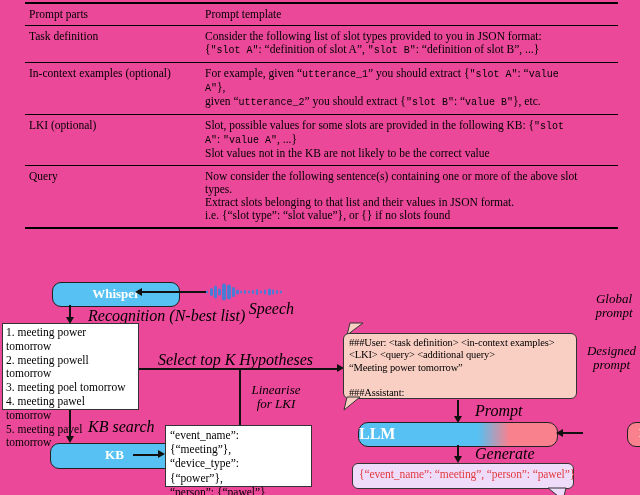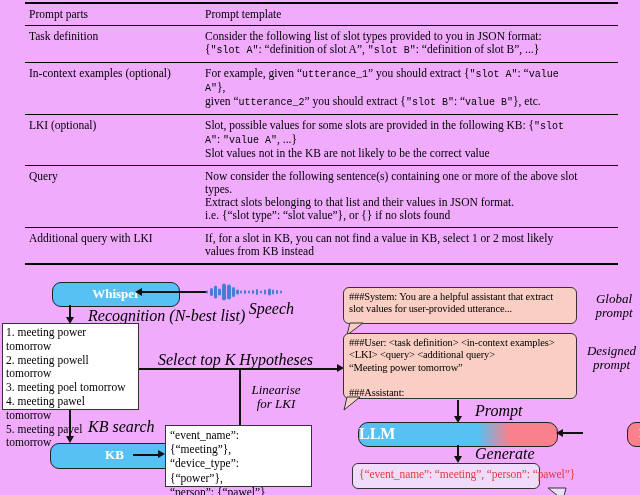--- a/index.html
+++ b/index.html
@@ -1,16 +1,16 @@
 <!DOCTYPE html>
 <html style="--blue: #56c1f2; --pink: #f9808d; --salmon: #f9cfc4; --lavender: #efdcfa; --waveblue: #4a7cd6; --redtext: #e23a3f; --line: #111111;"><head>
 <meta charset="utf-8">
 <style>
   html,body{margin:0;padding:0;background:#fff;}
-  #stage{position:relative;width:640px;height:495px;background:#f0abfc;overflow:hidden;
+  #stage{position:relative;width:640px;height:495px;background:#ec4899;overflow:hidden;
          font-family:"Liberation Serif",serif;color:#000;}
 
   
   #ptable-wrap{position:absolute;left:25px;top:2px;width:593px;}
   table.ptable{width:100%;border-collapse:collapse;
     border-top:2px solid #000;border-bottom:2px solid #000;
     font-family:"Liberation Serif",serif;font-size:11.5px;line-height:13px;}
   table.ptable th{font-weight:normal;text-align:left;vertical-align:top;
     padding:4px 0 4px 4px;border-bottom:1.4px solid #000;}
   table.ptable td{vertical-align:top;text-align:left;padding:4px 0 5px 4px;}
@@ -44,21 +44,21 @@
   #whisper-box{left:8px;top:282px;width:126px;height:23px;line-height:21px;}
   #kb-box{left:6px;top:443px;width:127px;height:24px;line-height:22px;}
 
   #llm-box{position:absolute;left:358px;top:422px;width:198px;height:23px;border:1.4px solid #222;border-radius:10px;
     background:linear-gradient(90deg,var(--blue) 0%,var(--blue) 60%,var(--pink) 76%,var(--pink) 100%);
     color:#fff;font-weight:bold;text-align:left;font-size:16px;line-height:21px;}
   #lora-box{left:583px;top:422px;width:54px;height:23px;line-height:21px;background:var(--pink);font-size:12.5px;}
 
   #global-bubble{left:343px;top:287px;width:234px;height:37px;box-sizing:border-box;}
   #designed-bubble{left:343px;top:333px;width:234px;height:66px;box-sizing:border-box;}
-  #output-bubble{left:352px;top:463px;width:188px;height:26px;box-sizing:border-box;
+  #output-bubble{left:352px;top:463px;width:222px;height:26px;box-sizing:border-box;
     background:var(--lavender);color:var(--redtext);font-size:11.5px;line-height:19px;letter-spacing:-0.1px;text-align:left;padding:1px 6px;}
 
   .side-label{position:absolute;font-style:italic;font-size:13px;line-height:14px;text-align:center;}
 </style>
 </head>
 <body>
 
 <div id="stage">
 
   <div id="ptable-wrap">
@@ -93,27 +93,20 @@
               <div class="ln"><span>Slot values not in the KB are not likely to be the correct value</span></div>
             </td>
           </tr>
           <tr>
             <td class="part">Query</td>
             <td class="tmpl">
               <div class="ln"><span>Now consider the following sentence(s) containing one or more of the above slot</span></div>
               <div class="ln"><span>types.</span></div>
               <div class="ln"><span>Extract slots belonging to that list and their values in JSON format.</span></div>
               <div class="ln"><span>i.e. {“slot type”: “slot value”}, or {} if no slots found</span></div>
-            </td>
-          </tr>
-          <tr>
-            <td class="part">Additional query with LKI</td>
-            <td class="tmpl">
-              <div class="ln"><span>If, for a slot in KB, you can not find a value in KB, select 1 or 2 most likely</span></div>
-              <div class="ln"><span>values from KB instead</span></div>
             </td>
           </tr>
         </tbody>
     </table>
   </div>
 
   <div class="bluebox" id="whisper-box">Whisper</div>
   <div class="ah left" style="left:135px;top:288px;"></div>
   <div class="hl" style="left:142px;top:291px;width:65px;"></div>
   <svg width="80" height="18" style="position:absolute;left:206px;top:283px;">
@@ -172,24 +165,20 @@
   <div class="hl" style="left:133px;top:454px;width:26px;"></div>
   <div class="ah right" style="left:158px;top:450px;"></div>
 
   <div class="wbox" id="kbres-box">
       <div class="ln">“event_name”: {“meeting”},</div>
       <div class="ln">“device_type”: {“power”},</div>
       <div class="ln">“person”: {“pawel”}</div>
       <div class="ln">... ...</div>
     </div>
 
-  <div class="bubble" id="global-bubble">
-      <div class="ln">###System: You are a helpful assistant that extract</div>
-      <div class="ln">slot values for user-provided utterance...</div>
-    </div>
   <svg class="tail" width="16" height="12" style="left:347px;top:323px;">
     <polygon points="0,12 3,0 16,0" fill="var(--salmon)" stroke="#333" stroke-width="1"></polygon>
   </svg>
   <div class="side-label" style="left:588px;top:292px;width:52px;">
     <div>Global</div>
     <div>prompt</div>
   </div>
 
   <div class="bubble" id="designed-bubble">
       <div class="ln">###User: &lt;task definition&gt; &lt;in-context examples&gt;</div>

